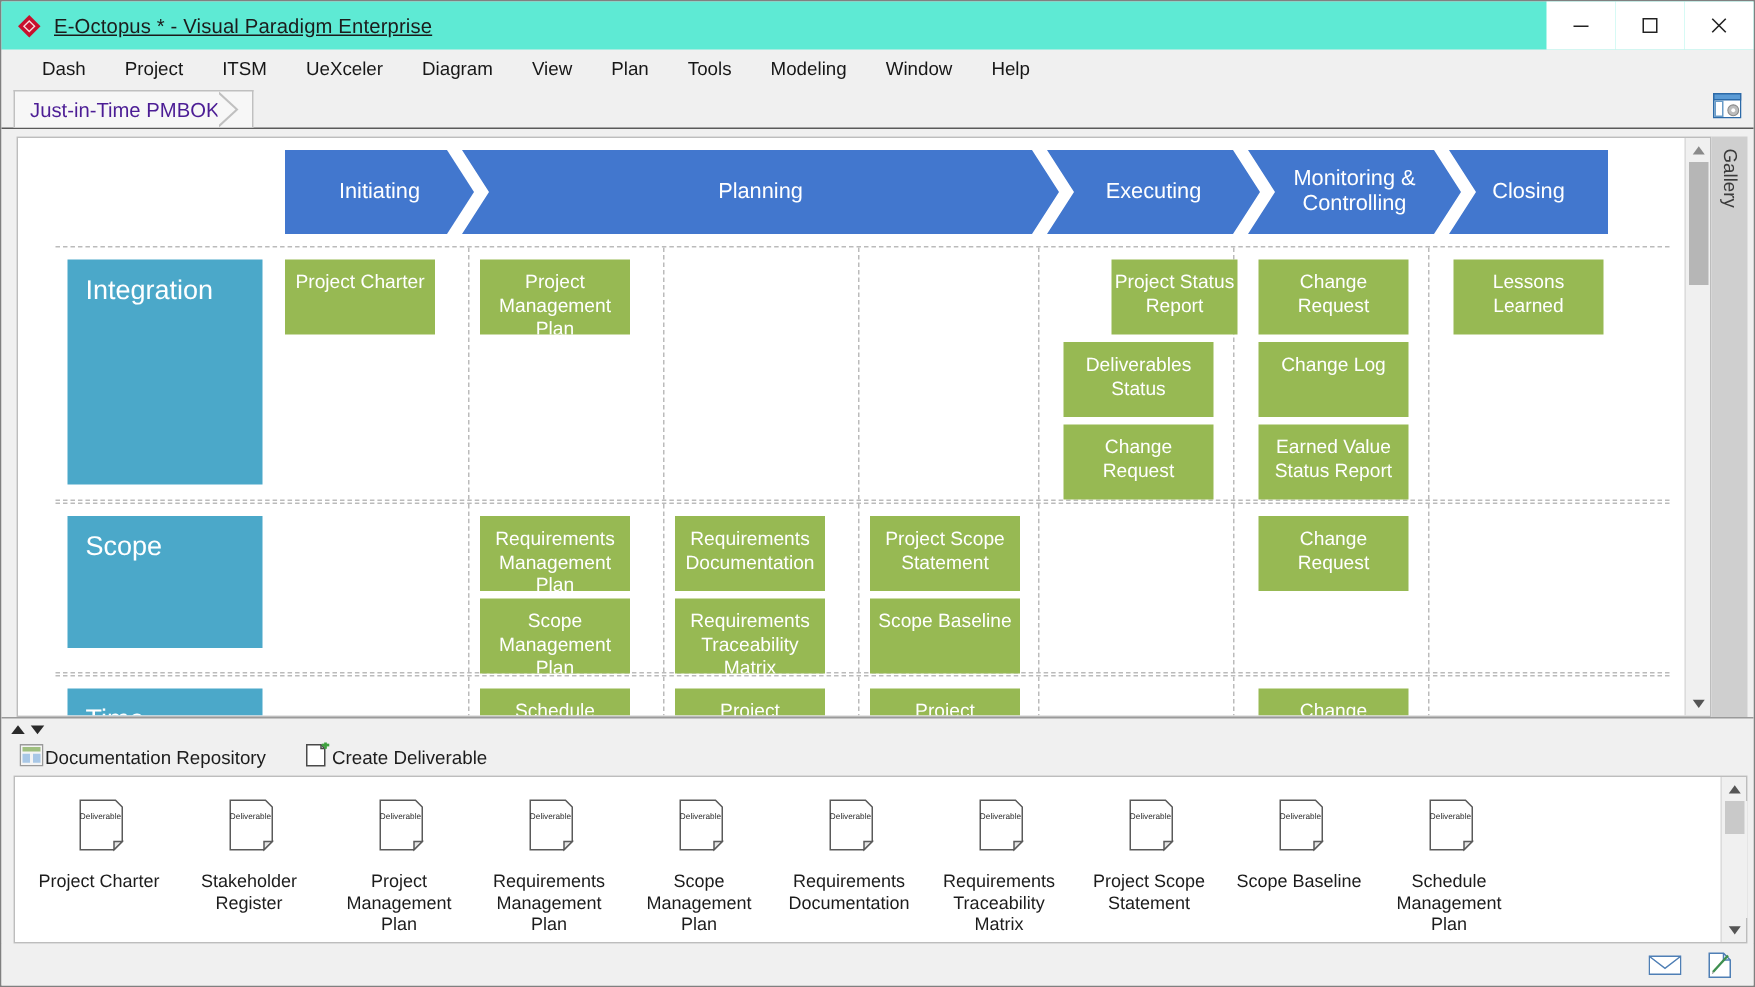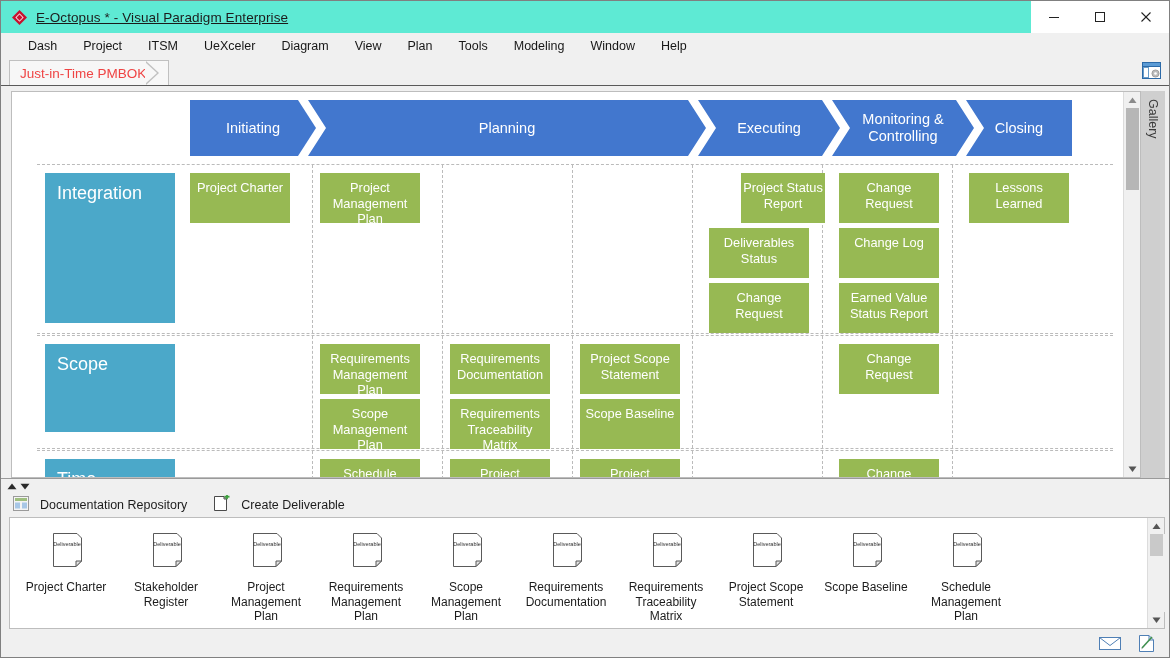--- a/index.html
+++ b/index.html
@@ -58,21 +58,21 @@
     padding-left:8px;
   }
   .doc-tab {
     height:25px;
     background:#f7f7f7;
     border:1px solid #c0c0c0;
     border-bottom:none;
     display:flex; align-items:center;
     padding:0 4px 0 10px;
     position:relative;
-    font-size:13.5px; color:#ef4444;
+    font-size:13.5px; color:#4c1d95;
   }
   .tab-arrow {
     width:16px; height:24px; margin-left:2px; position:relative;
   }
   .tab-arrow:before {
     content:""; position:absolute; left:-2px; top:0;
     width:0; height:0;
     border-top:12px solid transparent;
     border-bottom:12px solid transparent;
     border-left:13px solid #c0c0c0;
@@ -194,21 +194,21 @@
   .botpanel {
     flex:0 0 auto;
     background:#f0f0f0;
     display:flex; flex-direction:column;
   }
   .bot-toolbar {
     height:25px; flex:0 0 25px;
     display:flex; align-items:center;
     padding-left:12px; gap:26px;
   }
-  .bot-tool { display:flex; align-items:center; gap:11px; font-size:12.5px; color:#1c1c1c; }
+  .bot-tool { display:flex; align-items:center; gap:1px; font-size:12.5px; color:#1c1c1c; }
   .deliv-area {
     height:112px; flex:0 0 112px;
     margin:0 4px 0 8px;
     background:#ffffff;
     border:1px solid #bdbdbd;
     display:flex;
     position:relative;
   }
   .deliv-scroll-inner {
     flex:1 1 auto; display:flex; align-items:flex-start;

